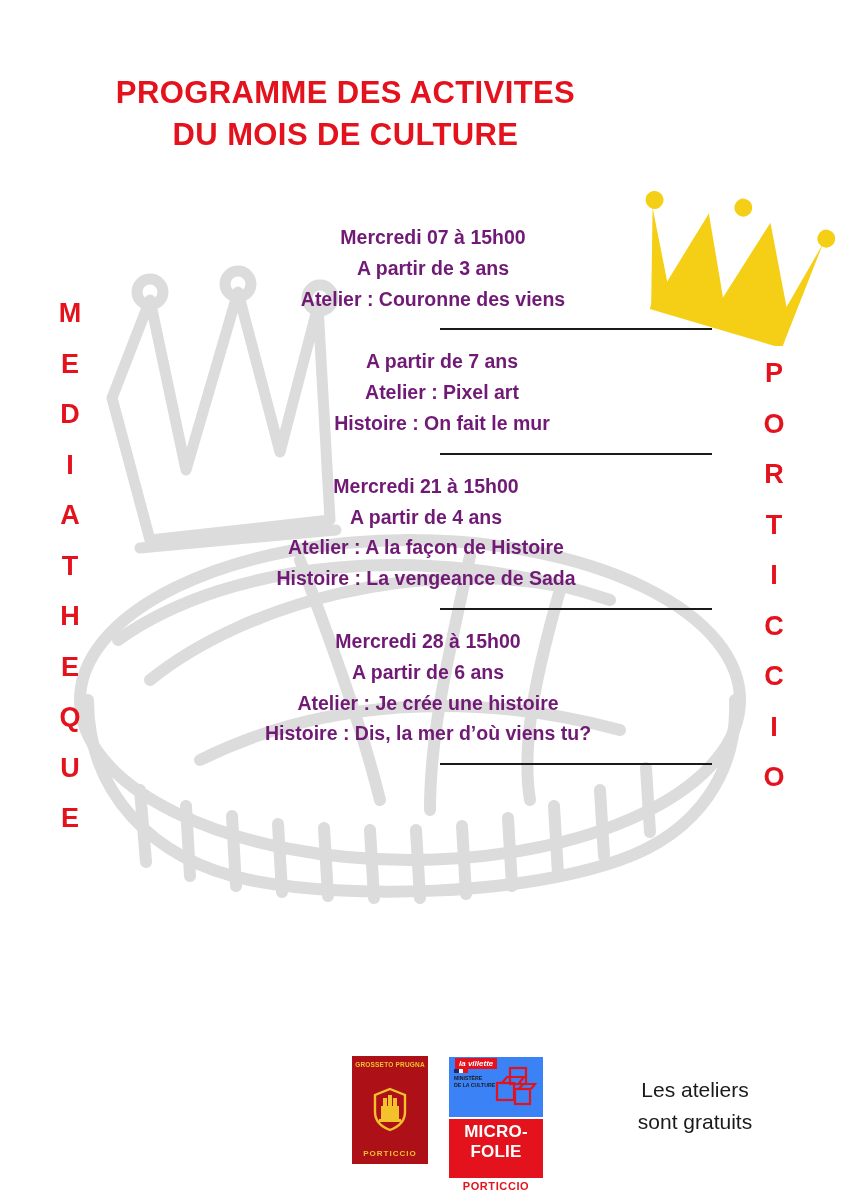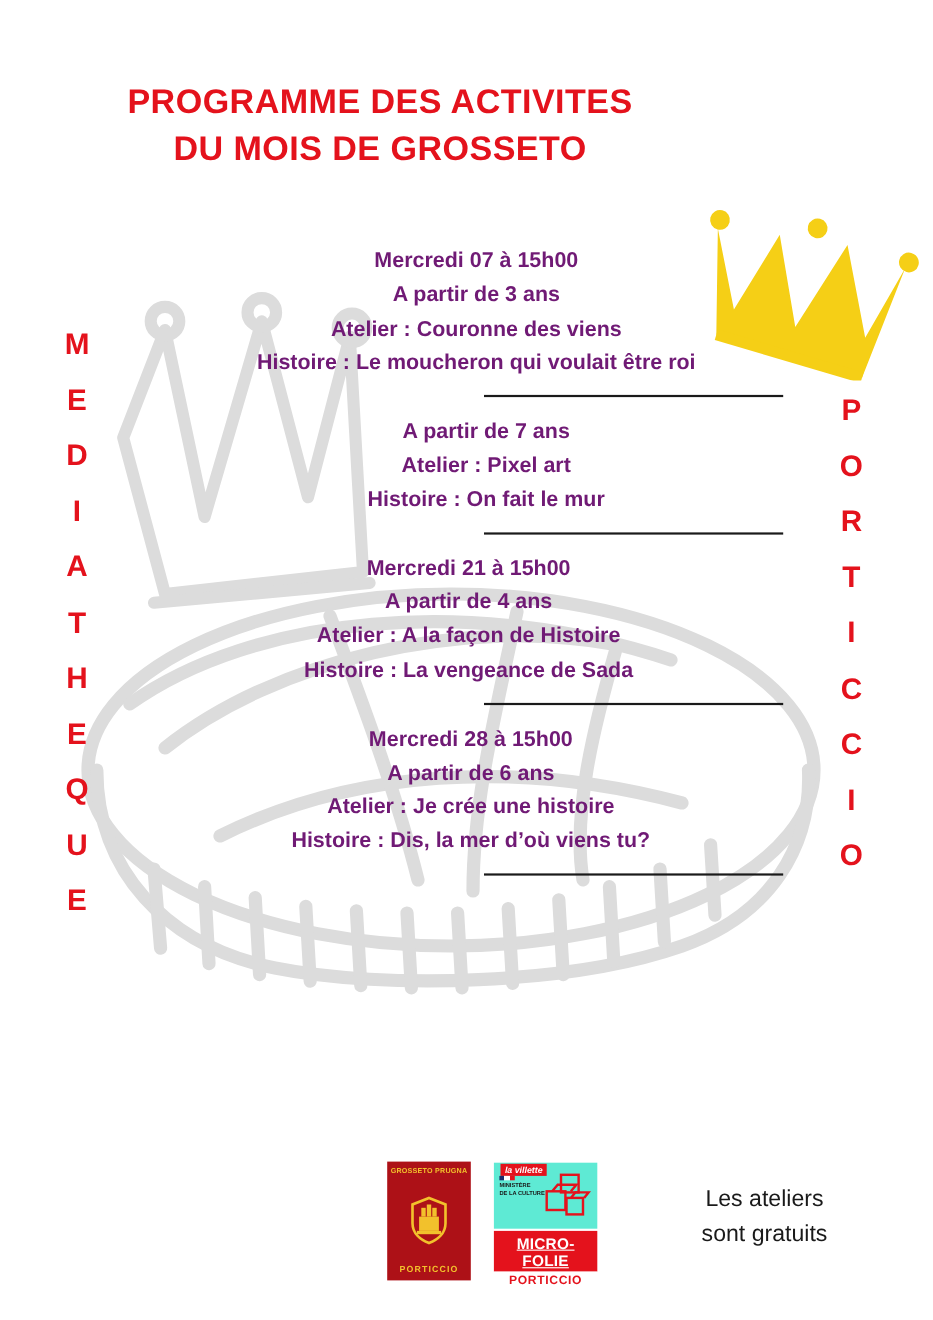--- a/index.html
+++ b/index.html
@@ -163,21 +163,21 @@
     top: 4px;
     width: 96px;
     height: 108px;
     background: #ffffff;
     border: 1px solid #ffffff;
     box-sizing: border-box;
   }
   .mf-top {
     position: relative;
     height: 60px;
-    background: #5eead4;
+    background: #3b82f6;
   }
   .mf-villette {
     position: absolute;
     left: 6px;
     top: 1px;
     background: #e4121c;
     color: #ffffff;
     font-size: 8px;
     font-weight: bold;
     padding: 1px 4px;
@@ -206,24 +206,23 @@
     right: 3px;
     top: 6px;
     width: 48px;
     height: 48px;
   }
   .mf-band {
     background: #e4121c;
     color: #ffffff;
     text-align: center;
     font-weight: bold;
-    font-size: 14px;
-    padding: 3px 0 2px 0;
+    font-size: 17px;
+    padding: 3px 0 16px 0;
     letter-spacing: 0.2px;
-    text-decoration: underline;
   }
   .mf-band2 {
     background: #ffffff;
     color: #e4121c;
     text-align: center;
     font-weight: bold;
     font-size: 11px;
     padding: 2px 0 3px 0;
     letter-spacing: 0.6px;
   }
@@ -266,21 +265,21 @@
       <path d="M118 640 C 230 560, 430 540, 610 600"></path>
       <path d="M200 760 C 320 700, 470 690, 620 730"></path>
       <path d="M300 560 C 330 640, 360 720, 380 800"></path>
       <path d="M470 556 C 450 650, 430 730, 430 810"></path>
       <path d="M560 590 C 540 660, 520 740, 530 800"></path>
     </g>
   </svg>
 
   <div class="title-block">
     <span class="title-line">PROGRAMME DES ACTIVITES</span>
-    <span class="title-line">DU MOIS DE GROSSETO</span>
+    <span class="title-line">DU MOIS DE CULTURE</span>
   </div>
 
   <svg class="crown-deco" viewBox="0 0 220 170" xmlns="http://www.w3.org/2000/svg" aria-hidden="true">
     <g transform="rotate(14 110 85)">
       <path d="M22 52 L54 120 L78 44 L112 122 L140 38 L176 116 L196 46 L182 152 L44 146 Z" fill="#f5cf16"></path>
       <circle cx="22" cy="44" r="9" fill="#f5cf16"></circle>
       <circle cx="110" cy="30" r="9" fill="#f5cf16"></circle>
       <circle cx="198" cy="40" r="9" fill="#f5cf16"></circle>
       <path d="M44 146 L182 152" stroke="#f5cf16" stroke-width="10" fill="none"></path>
     </g>
@@ -311,21 +310,20 @@
     <span class="ltr">I</span>
     <span class="ltr">O</span>
   </div>
 
   <div class="program">
 
     <div class="entry" id="entry-1">
       <span class="ln">Mercredi 07 à 15h00</span>
       <span class="ln">A partir de 3 ans</span>
       <span class="ln">Atelier : Couronne des viens</span>
-      <span class="ln">Histoire : Le moucheron qui voulait être roi</span>
     </div>
     <div class="entry-sep" id="sep-1"></div>
 
     <div class="entry" id="entry-2">
       <span class="ln">A partir de 7 ans</span>
       <span class="ln">Atelier : Pixel art</span>
       <span class="ln">Histoire : On fait le mur</span>
     </div>
     <div class="entry-sep" id="sep-2"></div>
 

